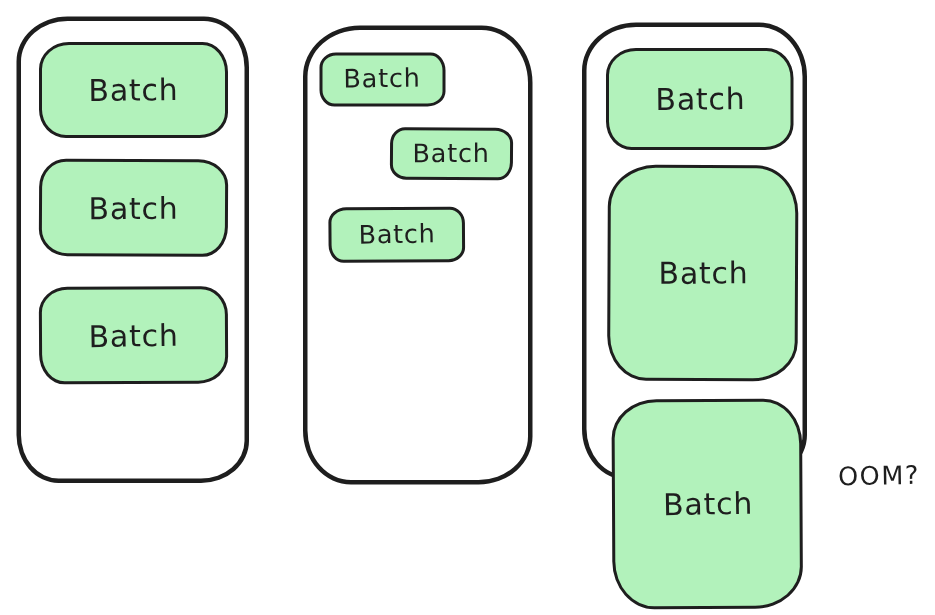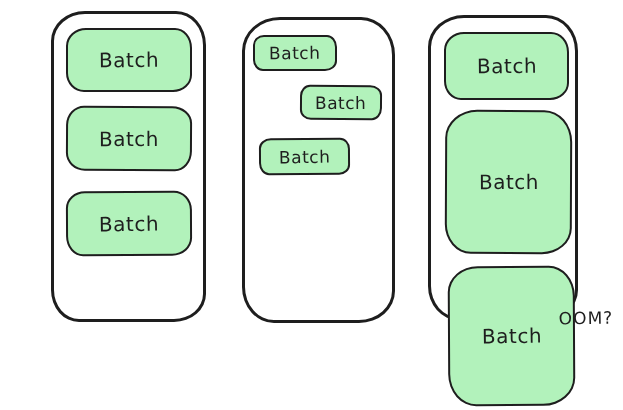--- a/index.html
+++ b/index.html
@@ -18,21 +18,20 @@
     width: 623px;
     height: 410px;
     background: var(--canvas-bg);
     overflow: hidden;
     color: var(--stroke);
   }
   .container {
     position: absolute;
     background: var(--container-fill);
     border: 3px solid var(--stroke);
-    margin-left: 40px;
   }
   .batch {
     position: absolute;
     background: var(--batch-fill);
     border: 2.5px solid var(--stroke);
     display: flex;
     align-items: center;
     justify-content: center;
   }
   .batch-label {

